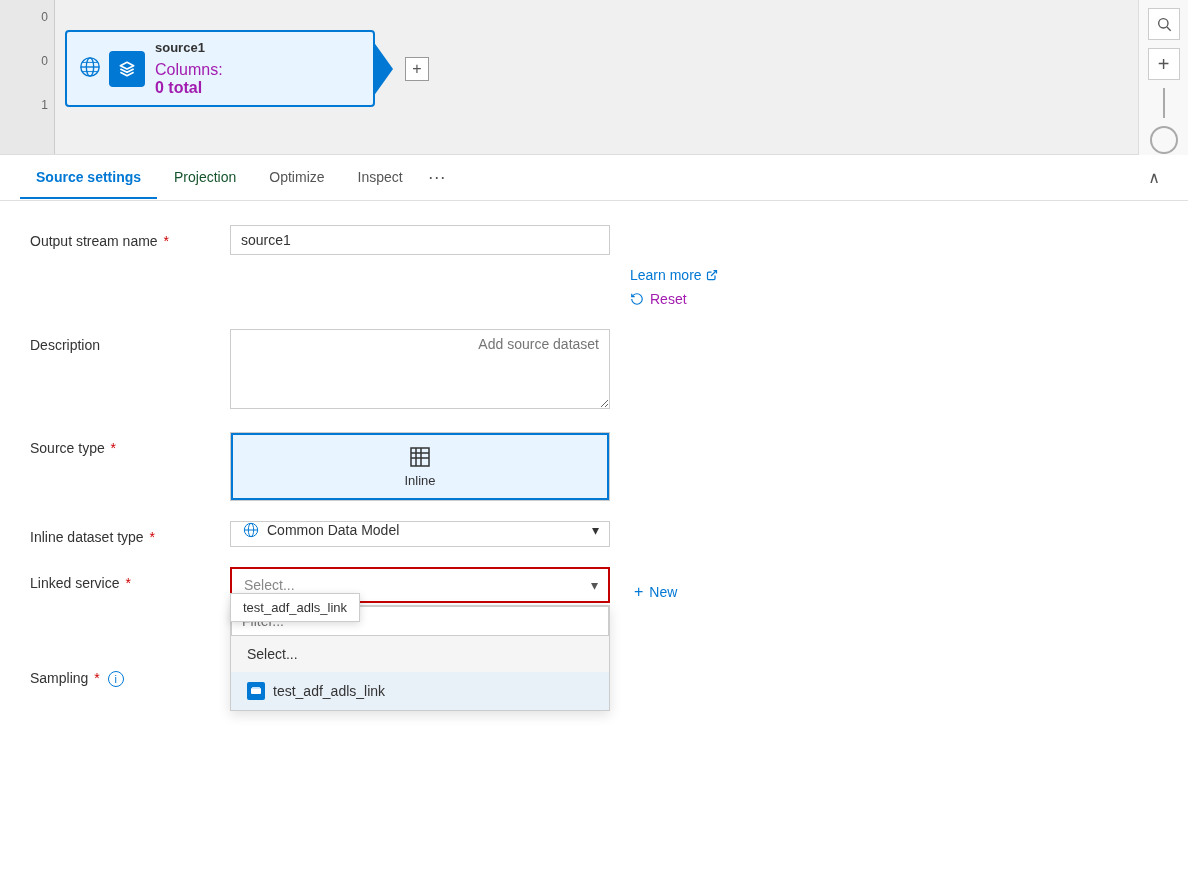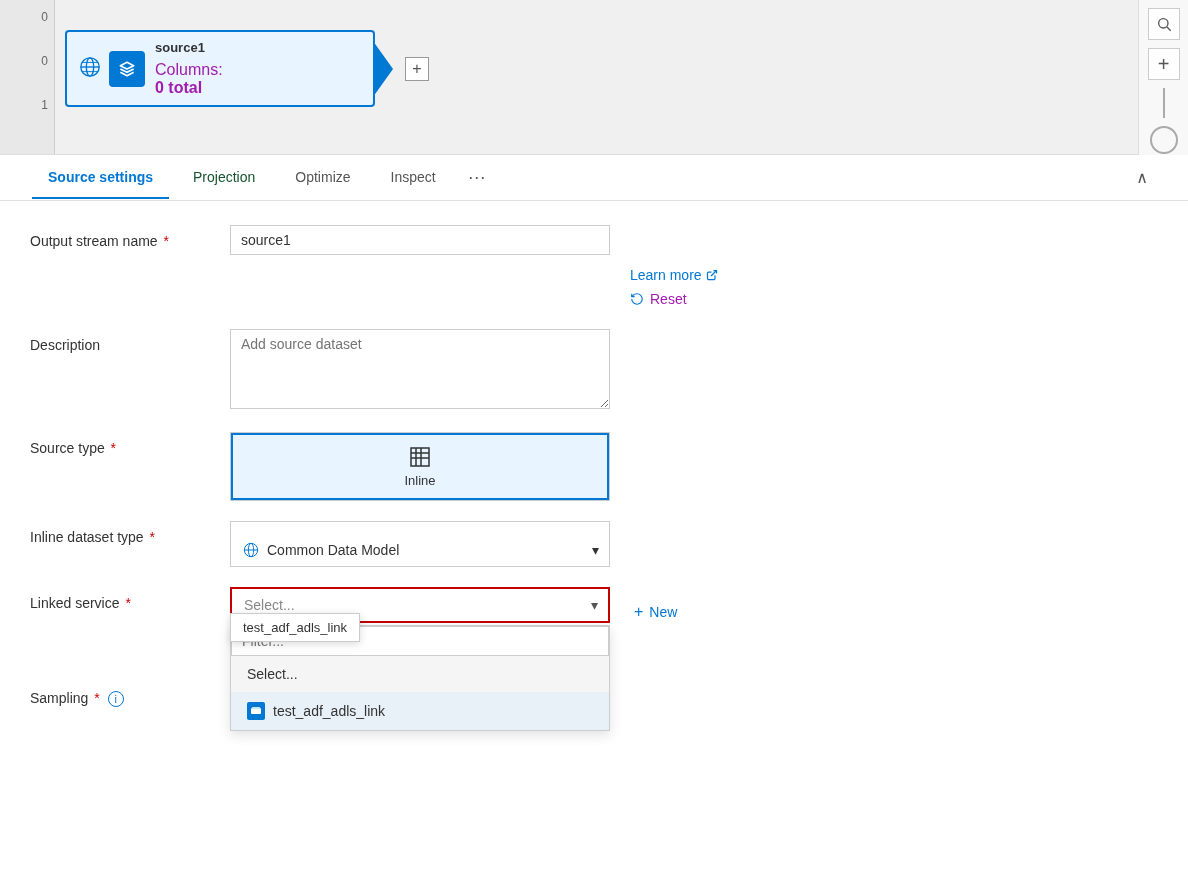--- a/index.html
+++ b/index.html
@@ -180,22 +180,22 @@
     
     .tabs-section {
       background: #fff;
       border-bottom: 1px solid #e0e0e0;
       position: relative;
     }
 
     .tabs-bar {
       display: flex;
       align-items: center;
-      padding: 0 32px;
-      gap: 8px;
+      padding: 0 20px;
+      gap: 1px;
     }
 
     .tab {
       padding: 12px 16px;
       cursor: pointer;
       font-size: 14px;
       color: #555;
       border-bottom: 2px solid transparent;
       white-space: nowrap;
     }
@@ -268,20 +268,21 @@
       padding: 6px 10px;
       border: 1px solid #ccc;
       font-size: 14px;
       font-family: inherit;
       color: #333;
     }
 
     textarea {
       height: 80px;
       resize: vertical;
+      text-align: right;
     }
 
     .learn-more-link {
       color: #0078d4;
       text-decoration: none;
       display: inline-flex;
       align-items: center;
       gap: 4px;
       font-size: 14px;
       margin-top: 36px;
@@ -360,21 +361,21 @@
       transform: translateY(-50%);
       pointer-events: none;
       color: #555;
     }
 
     .dropdown-with-icon {
       display: flex;
       align-items: center;
       gap: 8px;
       width: 100%;
-      padding: 20px 36px 8px 12px;
+      padding: 0 36px 8px 12px;
       border: 1px solid #ccc;
       background: #fff;
       font-size: 14px;
       color: #333;
       cursor: pointer;
       position: relative;
     }
 
     .new-btn {
       display: inline-flex;

